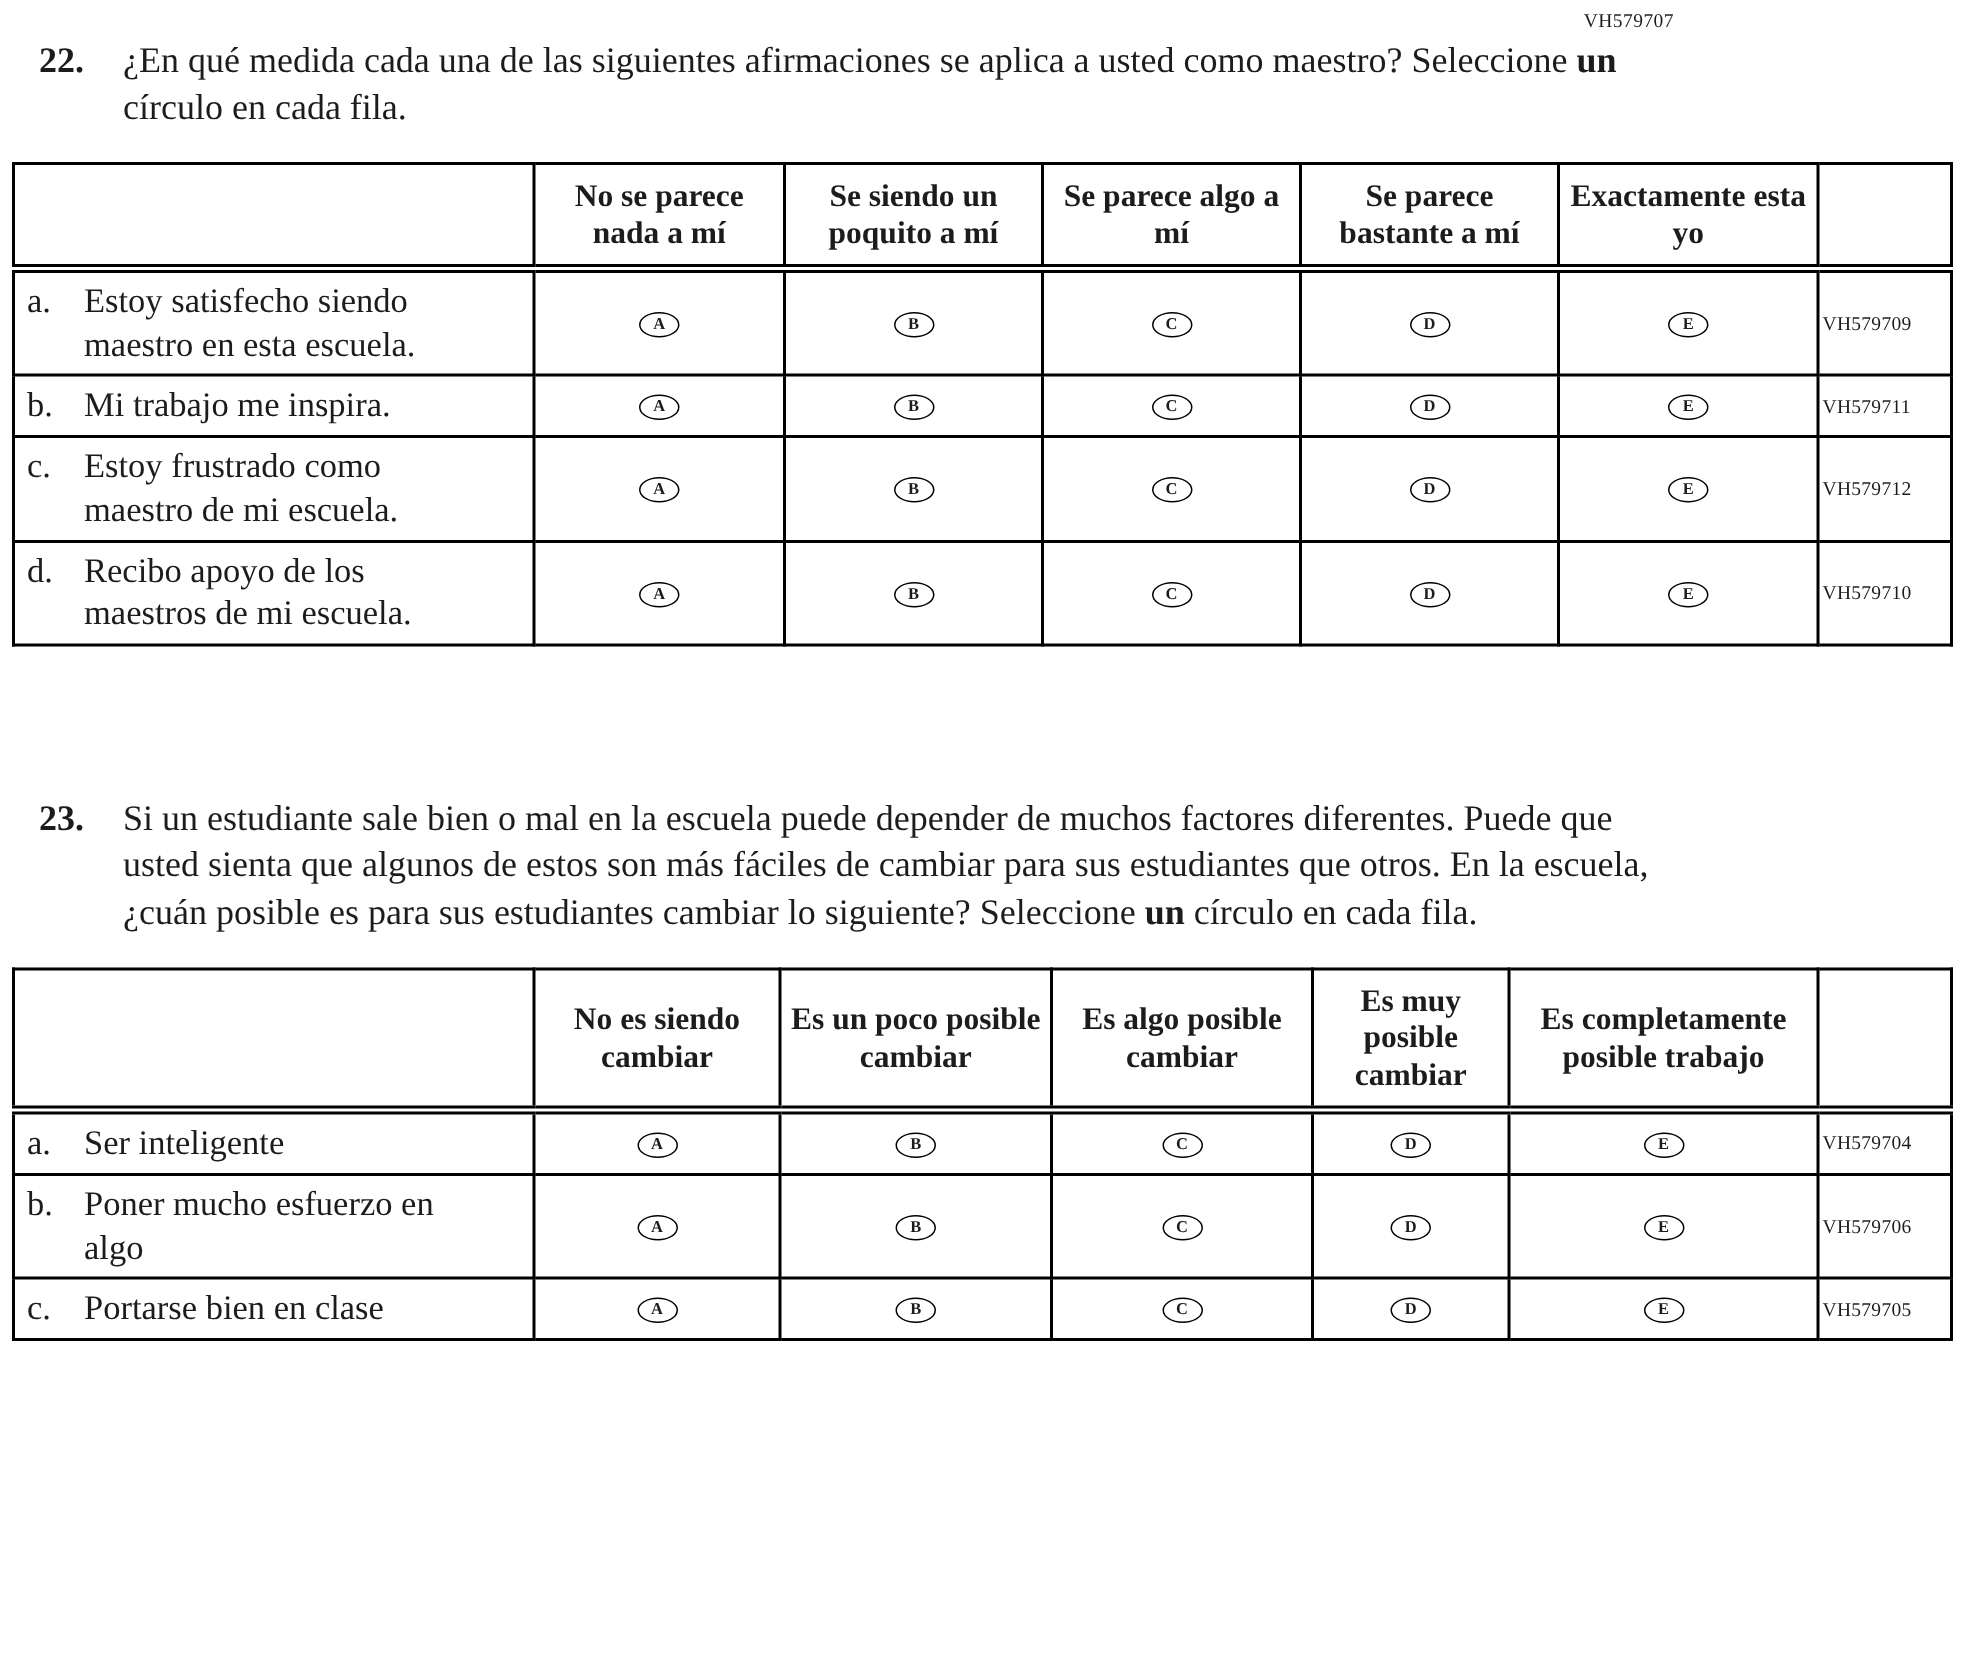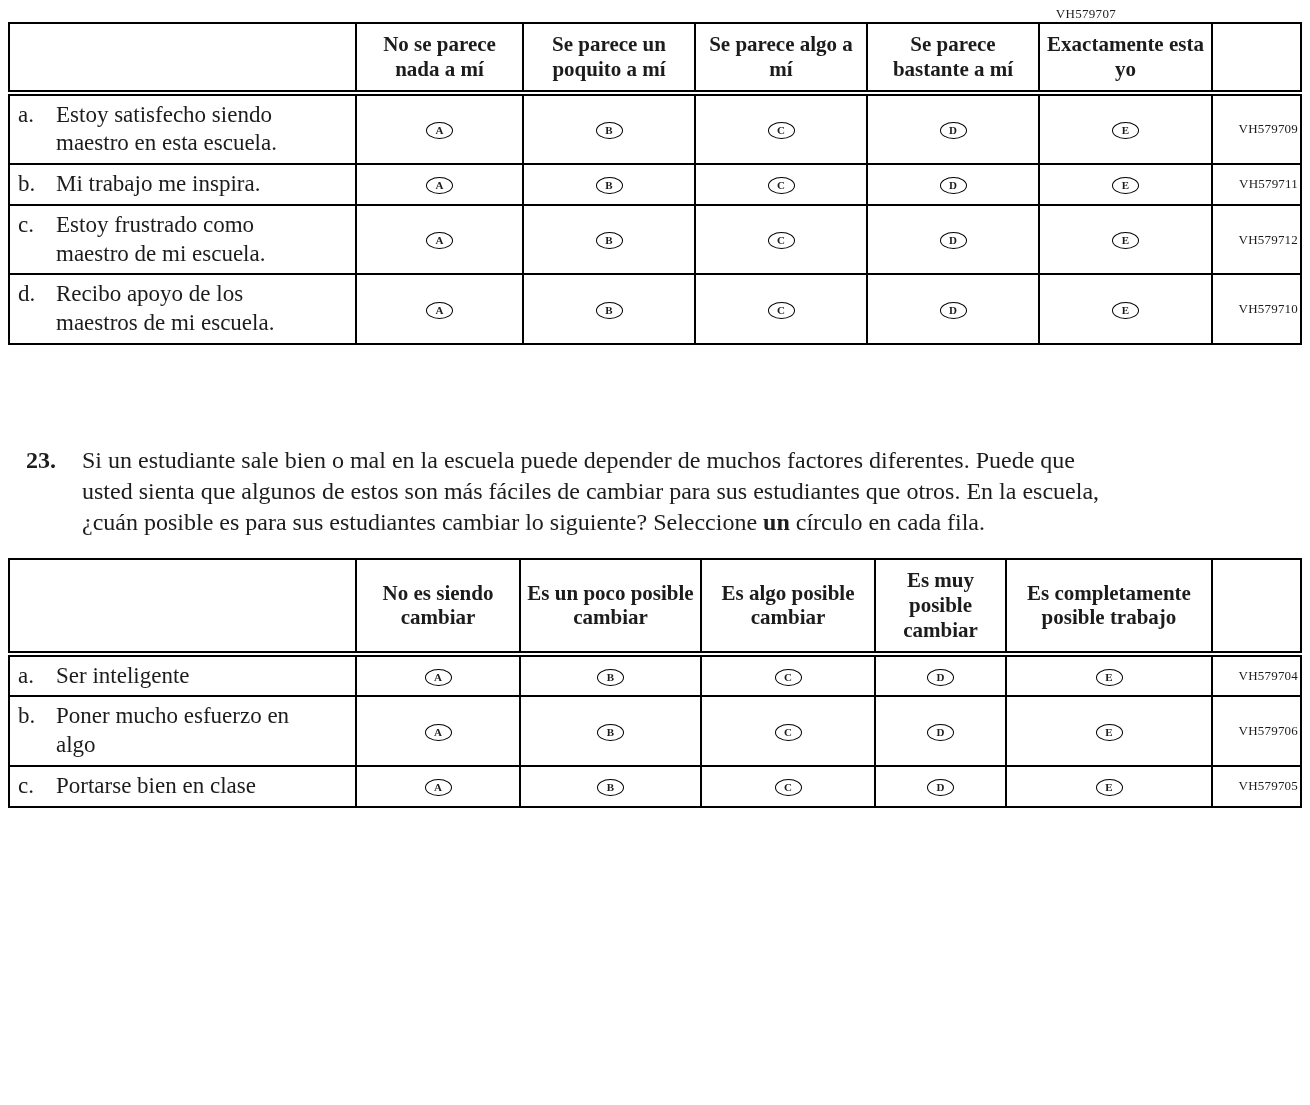--- a/index.html
+++ b/index.html
@@ -84,50 +84,54 @@
     border: 1.5px solid #000;
     border-radius: 50%;
     font-size: 11px;
     font-weight: bold;
     line-height: 1;
     cursor: pointer;
     background: #fff;
   }
   td.code-cell {
     font-size: 13px;
-    text-align: right;
+    text-align: left;
     vertical-align: middle;
     letter-spacing: 0.2px;
     padding: 2px;
   }
   .section-gap { height: 96px; }
 </style>
 </head>
 <body>
 
 <div class="page">
 
   <div class="code-line">VH579707</div>
 
+  <div class="question">
+    <div class="qnum">22.</div>
+    <div class="qtext"><span>¿En qué medida cada una de las siguientes afirmaciones se aplica a usted como maestro? Seleccione </span><b>un</b><span> círculo en cada fila.</span></div>
+  </div>
 
   <table class="grid">
     <colgroup>
       <col style="width:347px">
         <col style="width:167px">
         <col style="width:172px">
         <col style="width:172px">
         <col style="width:172px">
         <col style="width:173px">
         <col style="width:89px">
     </colgroup>
     <thead>
       <tr>
         <th></th>
         <th>No se parece nada a mí</th>
-        <th>Se parece un poquito a mí</th>
+        <th>Se siendo un poquito a mí</th>
         <th>Se parece algo a mí</th>
         <th>Se parece bastante a mí</th>
         <th>Exactamente esta yo</th>
         <th></th>
       </tr>
     </thead>
     <tbody>
       <tr>
         <td class="item">
           <div class="itemwrap">

